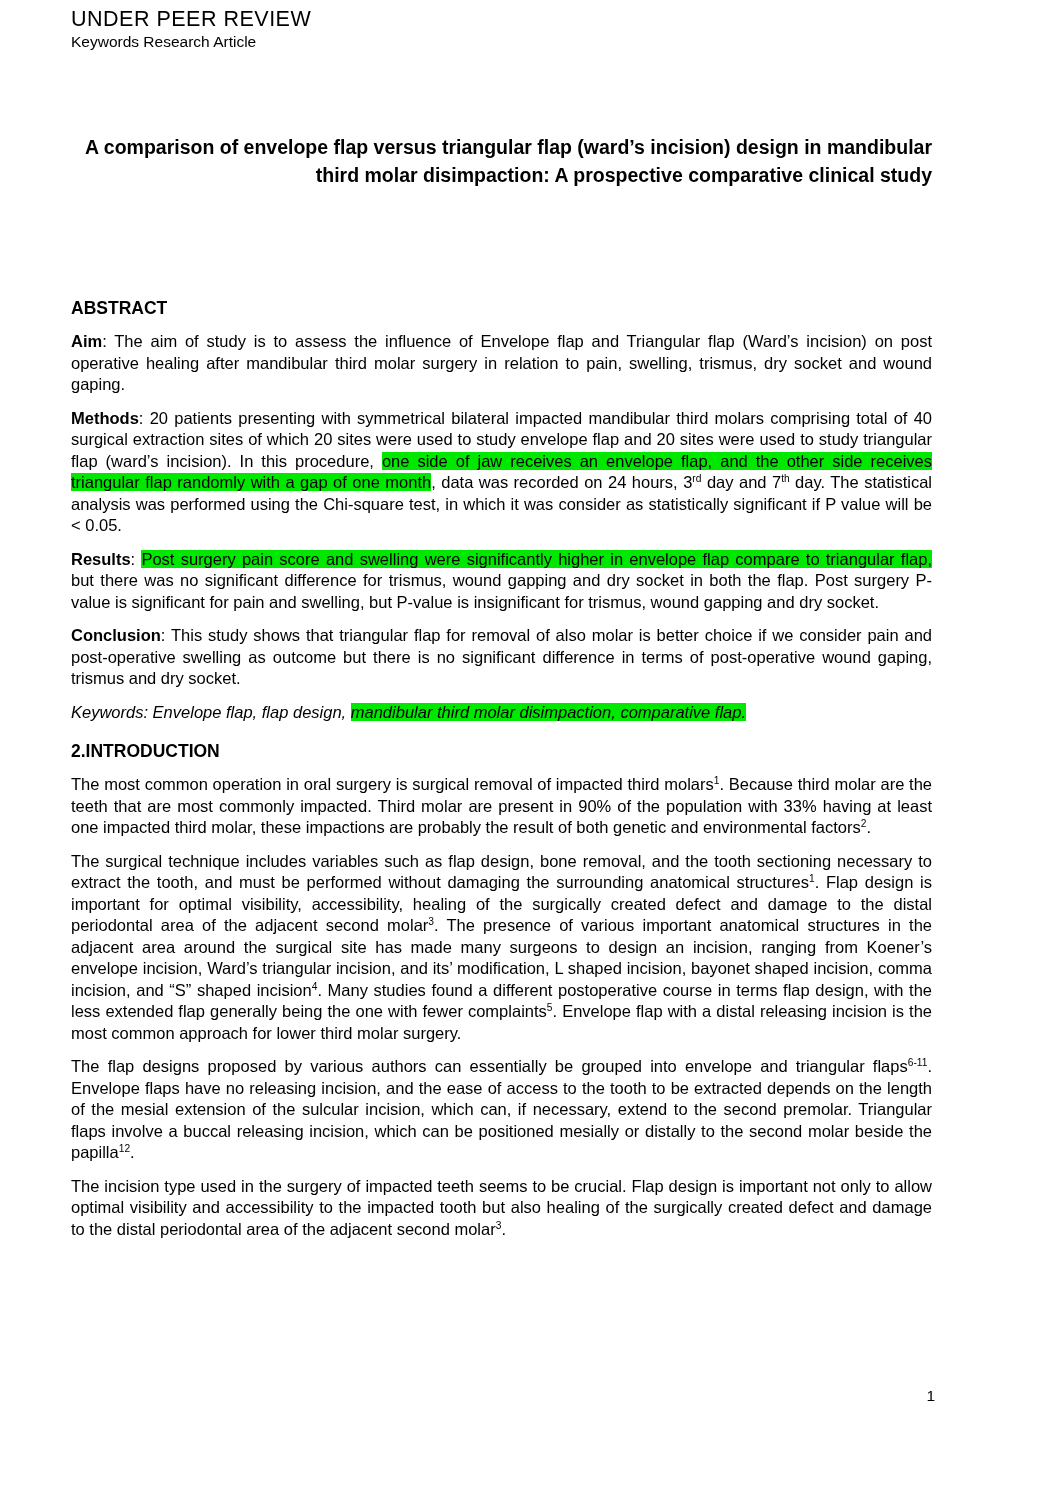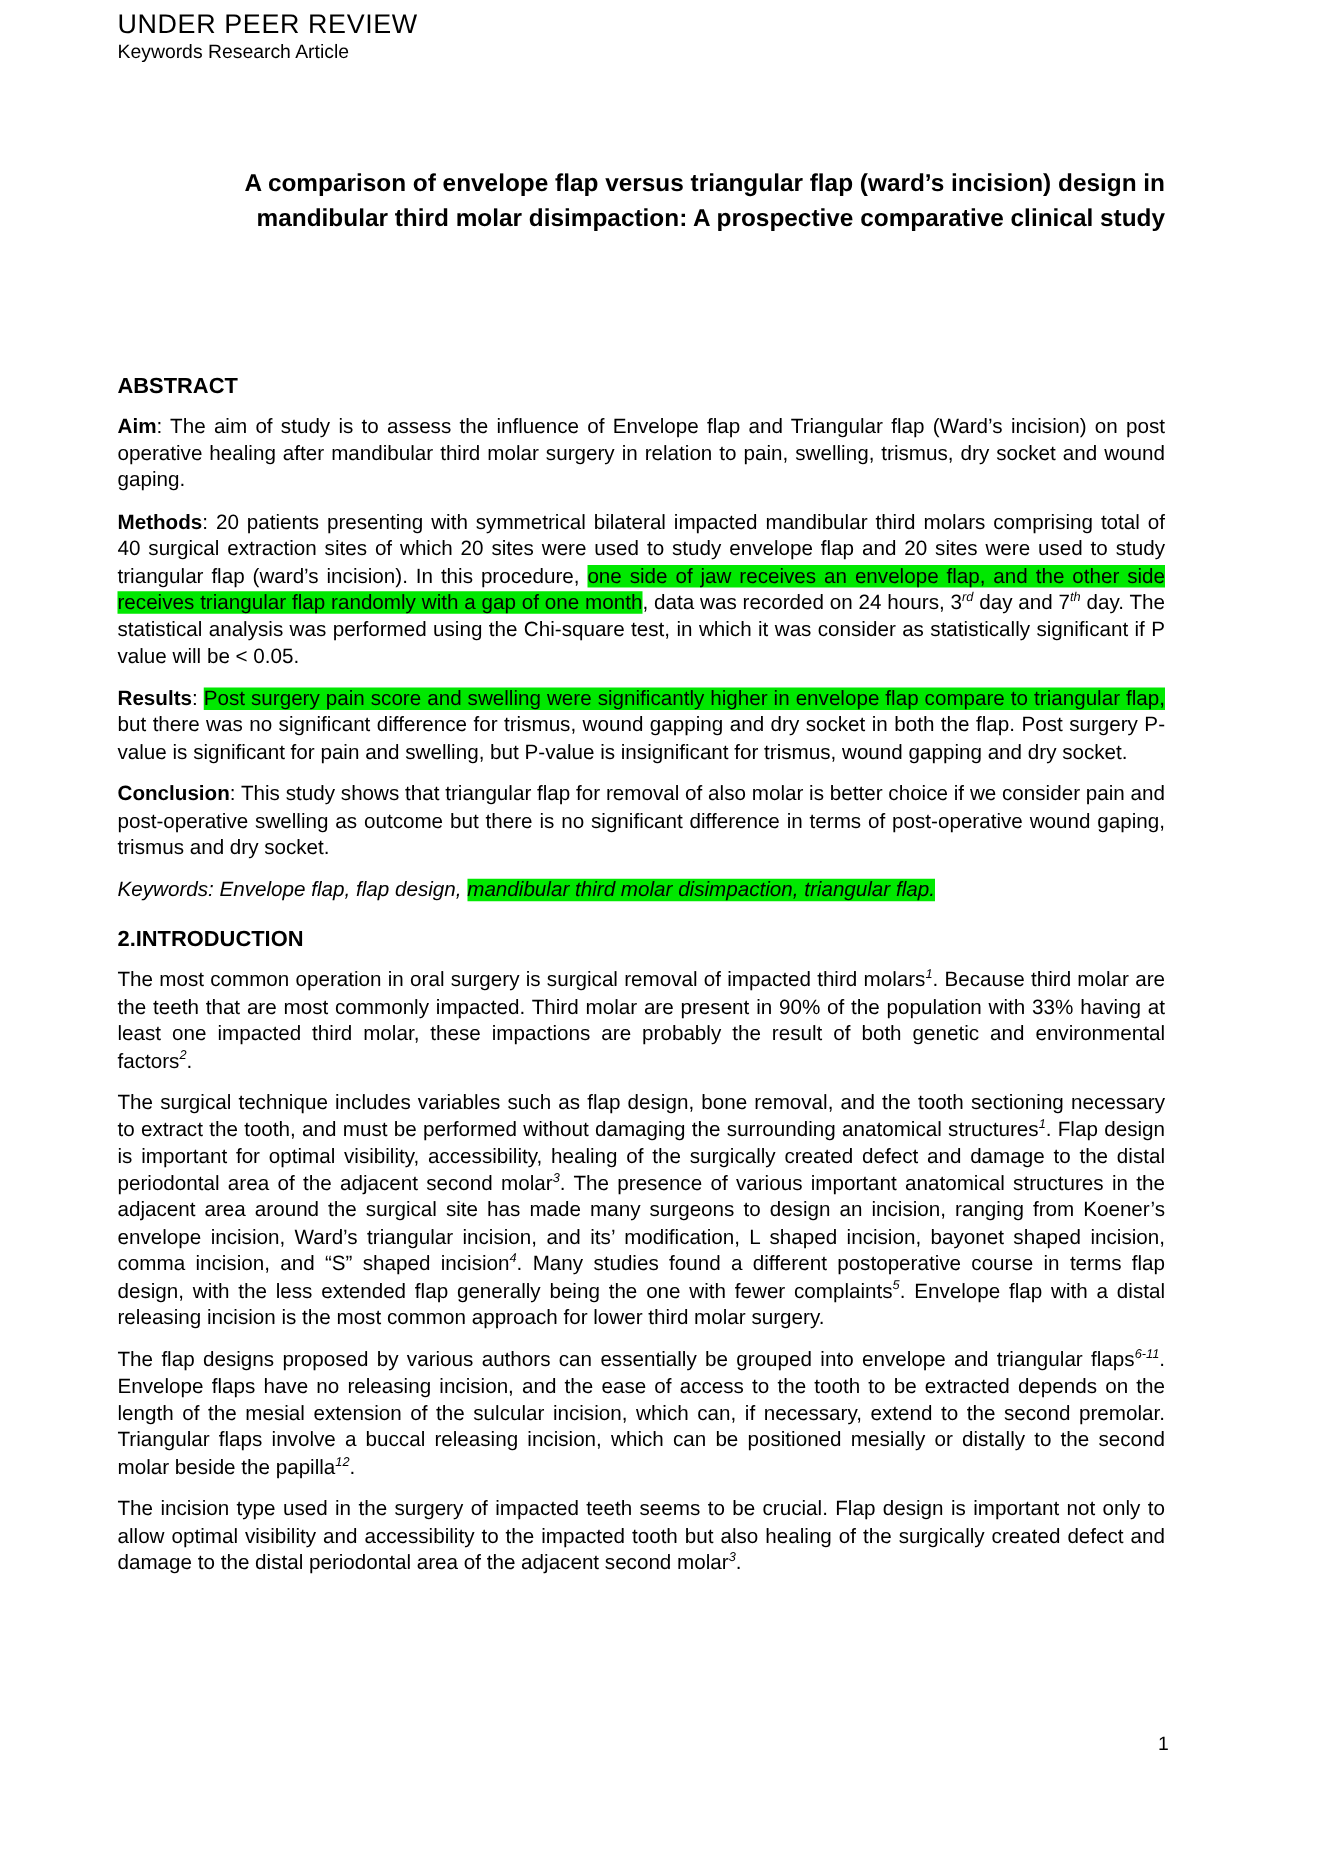--- a/index.html
+++ b/index.html
@@ -6,21 +6,21 @@
   body {
     width: 1058px; height: 1497px;
     background: #ffffff;
     color: #000000;
     font-family: "Liberation Sans", sans-serif;
     position: relative;
     overflow: hidden;
   }
   .page {
     position: absolute; inset: 0;
-    padding: 6px 126px 0 94px;
+    padding: 6px 126px 0 71px;
     box-sizing: border-box;
   }
   .hdr-line1 { font-size: 21.5px; line-height: 26px; letter-spacing: 0.5px; }
   .hdr-line2 { font-size: 15.5px; line-height: 19px; }
   .doc-title {
     margin-top: 82px;
     font-weight: bold;
     font-size: 19.5px;
     line-height: 28px;
     text-align: right;
@@ -34,21 +34,21 @@
   .intro-heading { margin-top: 17px; }
   p.para {
     margin: 12px 0 0 0;
     font-size: 16.5px;
     line-height: 21.5px;
     text-align: justify;
   }
   p.para b { font-weight: bold; }
   .hl { background: #00e800; color: #000; }
   .ital { font-style: italic; }
-  sup.ref { font-size: 62%; line-height: 0; vertical-align: super; font-style: italic; }
+  sup.ref { font-size: 62%; line-height: 0; vertical-align: super; }
   .page-number {
     position: absolute;
     right: 123px;
     bottom: 92px;
     font-size: 15.5px;
   }
 </style>
 </head>
 <body>
 
@@ -64,21 +64,21 @@
   <div class="section-heading abstract-heading">ABSTRACT</div>
 
   <p class="para"><b>Aim</b><span>: The aim of study is to assess the influence of Envelope flap and Triangular flap (Ward’s incision) on post operative healing after mandibular third molar surgery in relation to pain, swelling, trismus, dry socket and wound gaping.</span></p>
 
   <p class="para"><b>Methods</b><span>: 20 patients presenting with symmetrical bilateral impacted mandibular third molars comprising total of 40 surgical extraction sites of which 20 sites were used to study envelope flap and 20 sites were used to study triangular flap (ward’s incision). In this procedure, </span><span class="hl">one side of jaw receives an envelope flap, and the other side receives triangular flap randomly with a gap of one month</span><span>, data was recorded on 24 hours, 3</span><sup class="ref">rd</sup><span> day and 7</span><sup class="ref">th</sup><span> day. The statistical analysis was performed using the Chi-square test, in which it was consider as statistically significant if P value will be &lt; 0.05.</span></p>
 
   <p class="para"><b>Results</b><span>: </span><span class="hl">Post surgery pain score and swelling were significantly higher in envelope flap compare to triangular flap,</span><span> but there was no significant difference for trismus, wound gapping and dry socket in both the flap. Post surgery P-value is significant for pain and swelling, but P-value is insignificant for trismus, wound gapping and dry socket.</span></p>
 
   <p class="para"><b>Conclusion</b><span>: This study shows that triangular flap for removal of also molar is better choice if we consider pain and post-operative swelling as outcome but there is no significant difference in terms of post-operative wound gaping, trismus and dry socket.</span></p>
 
-  <p class="para ital"><span>Keywords: Envelope flap, flap design, </span><span class="hl">mandibular third molar disimpaction, triangular flap.</span></p>
+  <p class="para ital"><span>Keywords: Envelope flap, flap design, </span><span class="hl">mandibular third molar disimpaction, comparative flap.</span></p>
 
   <div class="section-heading intro-heading">2.INTRODUCTION</div>
 
   <p class="para"><span>The most common operation in oral surgery is surgical removal of impacted third molars</span><sup class="ref">1</sup><span>. Because third molar are the teeth that are most commonly impacted. Third molar are present in 90% of the population with 33% having at least one impacted third molar, these impactions are probably the result of both genetic and environmental factors</span><sup class="ref">2</sup><span>.</span></p>
 
 
   <p class="para"><span>The surgical technique includes variables such as flap design, bone removal, and the tooth sectioning necessary to extract the tooth, and must be performed without damaging the surrounding anatomical structures</span><sup class="ref">1</sup><span>. Flap design is important for optimal visibility, accessibility, healing of the surgically created defect and damage to the distal periodontal area of the adjacent second molar</span><sup class="ref">3</sup><span>. The presence of various important anatomical structures in the adjacent area around the surgical site has made many surgeons to design an incision, ranging from Koener’s envelope incision, Ward’s triangular incision, and its’ modification, L shaped incision, bayonet shaped incision, comma incision, and “S” shaped incision</span><sup class="ref">4</sup><span>. Many studies found a different postoperative course in terms flap design, with the less extended flap generally being the one with fewer complaints</span><sup class="ref">5</sup><span>. Envelope flap with a distal releasing incision is the most common approach for lower third molar surgery.</span></p>
 
   <p class="para"><span>The flap designs proposed by various authors can essentially be grouped into envelope and triangular flaps</span><sup class="ref">6-11</sup><span>. Envelope flaps have no releasing incision, and the ease of access to the tooth to be extracted depends on the length of the mesial extension of the sulcular incision, which can, if necessary, extend to the second premolar. Triangular flaps involve a buccal releasing incision, which can be positioned mesially or distally to the second molar beside the papilla</span><sup class="ref">12</sup><span>.</span></p>
 

